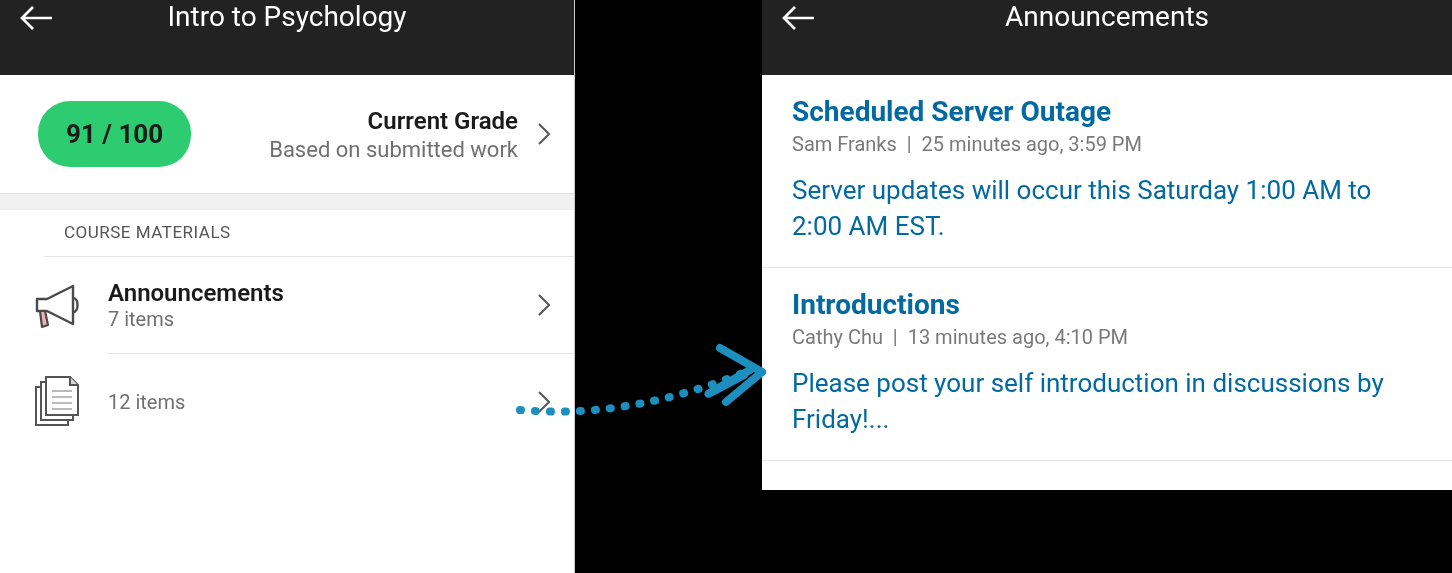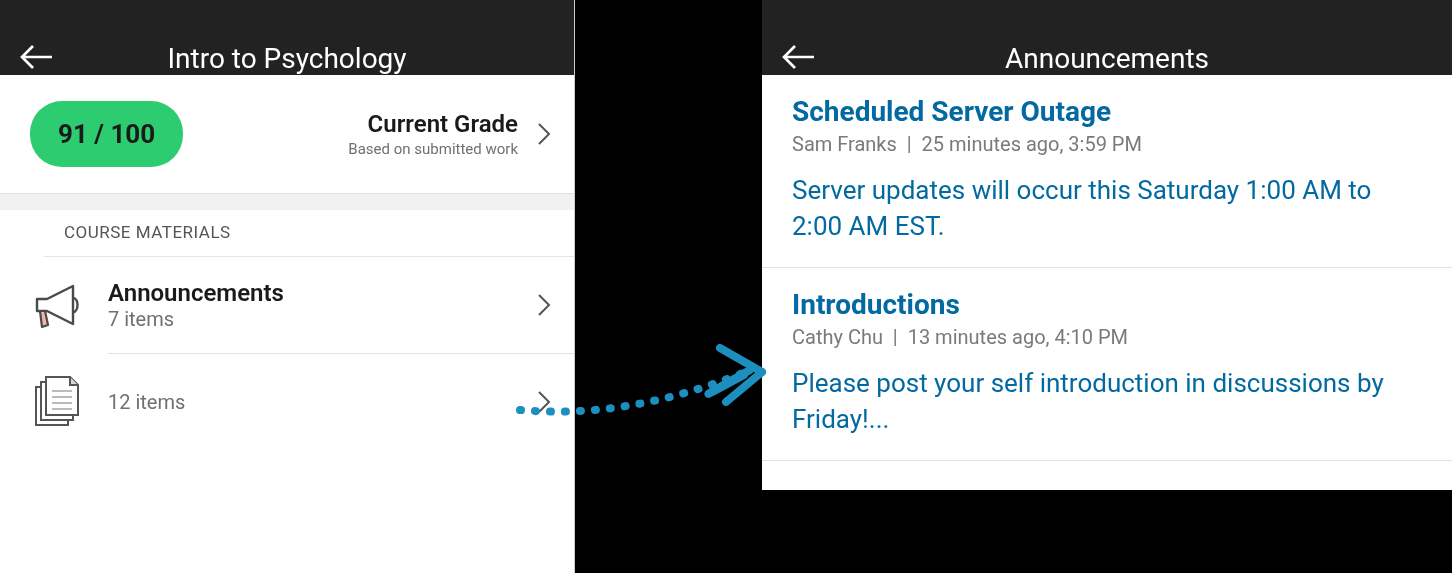--- a/index.html
+++ b/index.html
@@ -29,21 +29,21 @@
       width: 690px;
       height: 490px;
       margin-left: auto;
     }
 
     
     .header {
       background: #222;
       height: 75px;
       display: flex;
-      align-items: flex-end;
+      align-items: flex-start;
       padding: 0 18px;
       position: relative;
     }
 
     .back-btn {
       width: 36px;
       height: 36px;
       display: flex;
       align-items: center;
       justify-content: center;
@@ -61,41 +61,41 @@
       left: 50%;
       transform: translateX(-50%);
       color: #fff;
       font-size: 28px;
       font-weight: 400;
     }
 
     
     .grade-card {
       background: #fff;
-      padding: 26px 22px 26px 30px;
+      padding: 26px 22px 26px 38px;
       display: flex;
       align-items: center;
       gap: 18px;
       border-bottom: 1px solid #e0e0e0;
       cursor: pointer;
     }
 
     .grade-pill {
       background: #2ecc71;
       color: #1a1a1a;
       font-size: 26px;
       font-weight: 700;
       padding: 18px 28px;
       border-radius: 32px;
       white-space: nowrap;
     }
 
     .grade-info { flex: 1; text-align: right; }
     .grade-title { font-size: 24px; font-weight: 600; color: #1a1a1a; }
-    .grade-sub { font-size: 15px; color: #707070; margin-top: 2px; }
+    .grade-sub { font-size: 22px; color: #707070; margin-top: 2px; }
 
     .chevron {
       stroke: #555;
       stroke-width: 2;
       fill: none;
     }
 
     .section-gap { height: 16px; background: #f0f0f0; }
     .section-header {
       padding: 12px 20px 14px 20px;

